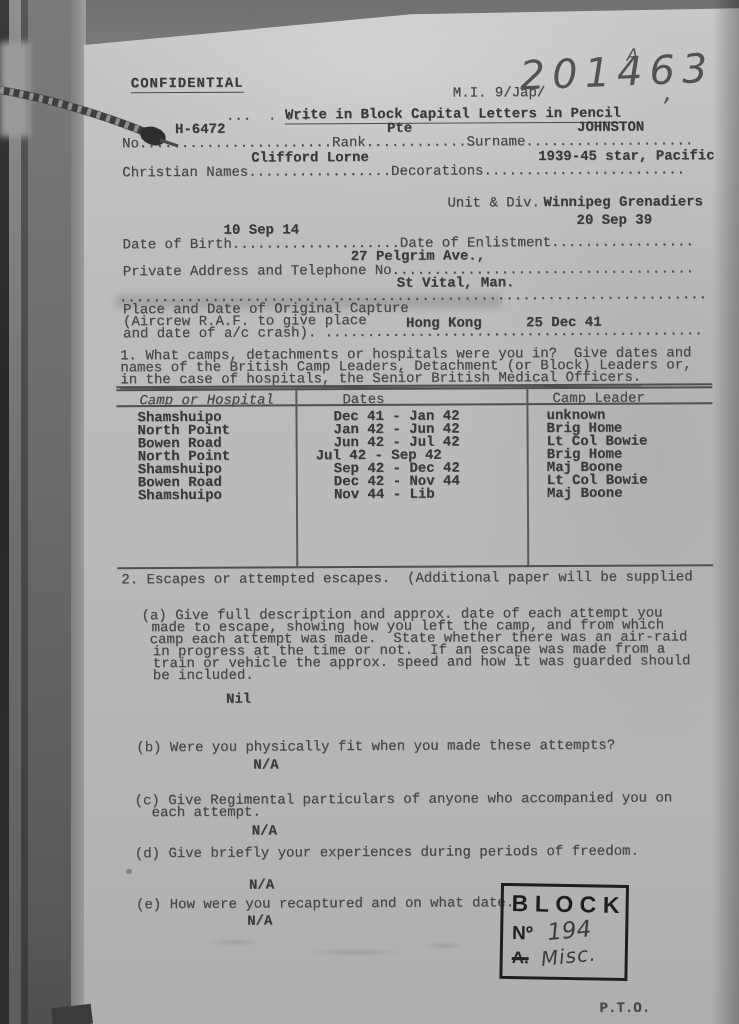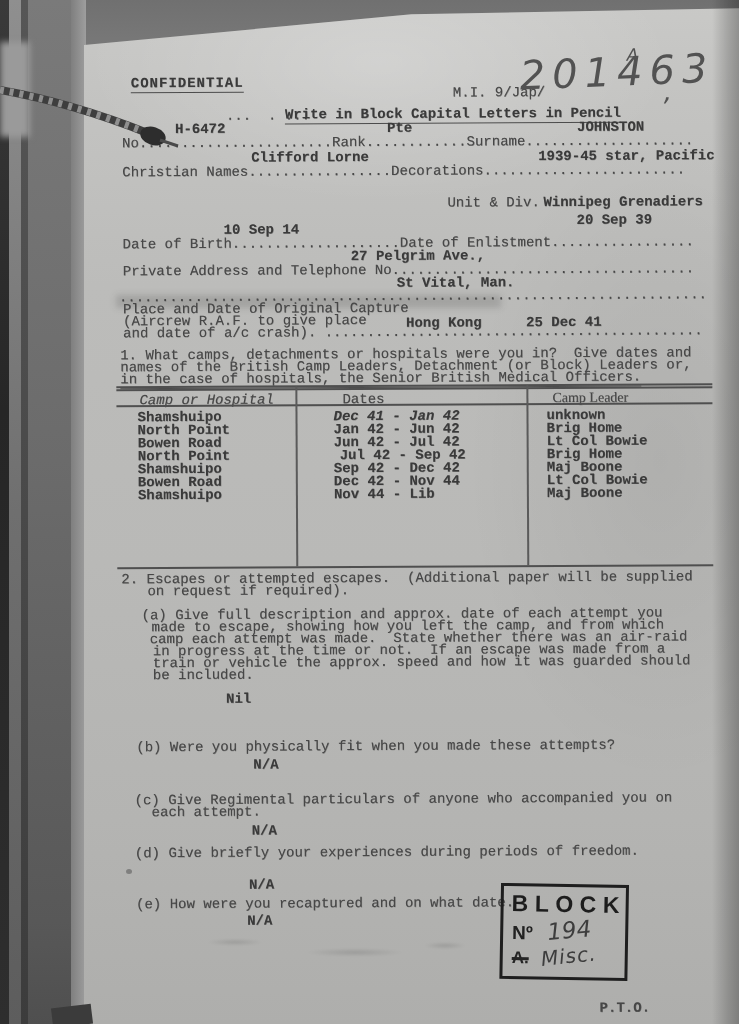--- a/index.html
+++ b/index.html
@@ -127,57 +127,56 @@
   <div class="t" style="left:124px;top:325px;">and date of a/c crash). .............................................</div>
 
   <div class="t" style="left:121px;top:347px;">1. What camps, detachments or hospitals were you in?  Give dates and</div>
   <div class="t" style="left:121px;top:359px;">names of the British Camp Leaders, Detachment (or Block) Leaders or,</div>
   <div class="t u" style="left:121px;top:371px;">in the case of hospitals, the Senior British Medical Officers.</div>
 
   <div class="hline" style="left:117px;top:385px;width:596px;"></div>
   <div class="hline" style="left:117px;top:388px;width:596px;"></div>
   <div class="t" style="left:140px;top:392px;font-style:italic;">Camp or Hospital</div>
   <div class="t" style="left:343px;top:392px;">Dates</div>
-  <div class="t" style="left:553px;top:392px;font-family:Liberation Serif, serif;">Camp Leader</div>
+  <div class="t" style="left:553px;top:392px;">Camp Leader</div>
   <div class="hline" style="left:117px;top:404px;width:596px;"></div>
   <div class="vline" style="left:296px;top:386px;height:180px;"></div>
   <div class="vline" style="left:527px;top:386px;height:180px;"></div>
 
   <div class="t v" style="left:138px;top:409px;">Shamshuipo</div>
-  <div class="t v" style="left:334px;top:409px;font-style:italic;">Dec 41 - Jan 42</div>
+  <div class="t v" style="left:334px;top:409px;">Dec 41 - Jan 42</div>
   <div class="t v" style="left:547px;top:409px;">unknown</div>
 
   <div class="t v" style="left:138px;top:422px;">North Point</div>
   <div class="t v" style="left:334px;top:422px;">Jan 42 - Jun 42</div>
   <div class="t v" style="left:547px;top:422px;">Brig Home</div>
 
   <div class="t v" style="left:138px;top:435px;">Bowen Road</div>
   <div class="t v" style="left:334px;top:435px;">Jun 42 - Jul 42</div>
   <div class="t v" style="left:547px;top:435px;">Lt Col Bowie</div>
 
   <div class="t v" style="left:138px;top:448px;">North Point</div>
-  <div class="t v" style="left:340px;top:448px;">Jul 42 - Sep 42</div>
+  <div class="t v" style="left:316px;top:448px;">Jul 42 - Sep 42</div>
   <div class="t v" style="left:547px;top:448px;">Brig Home</div>
 
   <div class="t v" style="left:138px;top:461px;">Shamshuipo</div>
   <div class="t v" style="left:334px;top:461px;">Sep 42 - Dec 42</div>
   <div class="t v" style="left:547px;top:461px;">Maj Boone</div>
 
   <div class="t v" style="left:138px;top:474px;">Bowen Road</div>
   <div class="t v" style="left:334px;top:474px;">Dec 42 - Nov 44</div>
   <div class="t v" style="left:547px;top:474px;">Lt Col Bowie</div>
 
   <div class="t v" style="left:138px;top:487px;">Shamshuipo</div>
   <div class="t v" style="left:334px;top:487px;">Nov 44 - Lib</div>
   <div class="t v" style="left:547px;top:487px;">Maj Boone</div>
 
   <div class="hline" style="left:117px;top:566px;width:596px;"></div>
 
   <div class="t" style="left:121px;top:571px;">2. Escapes or attempted escapes.  (Additional paper will be supplied</div>
-  <div class="t" style="left:147px;top:583px;">on request if required).</div>
 
   <div class="t" style="left:141px;top:607px;">(a) Give full description and approx. date of each attempt you</div>
   <div class="t" style="left:151px;top:619px;">made to escape, showing how you left the camp, and from which</div>
   <div class="t" style="left:149px;top:631px;">camp each attempt was made.  State whether there was an air-raid</div>
   <div class="t" style="left:152px;top:643px;">in progress at the time or not.  If an escape was made from a</div>
   <div class="t" style="left:152px;top:655px;">train or vehicle the approx. speed and how it was guarded should</div>
   <div class="t" style="left:152px;top:667px;">be included.</div>
   <div class="t v" style="left:225px;top:691px;">Nil</div>
 
   <div class="t" style="left:135px;top:739px;">(b) Were you physically fit when you made these attempts?</div>

